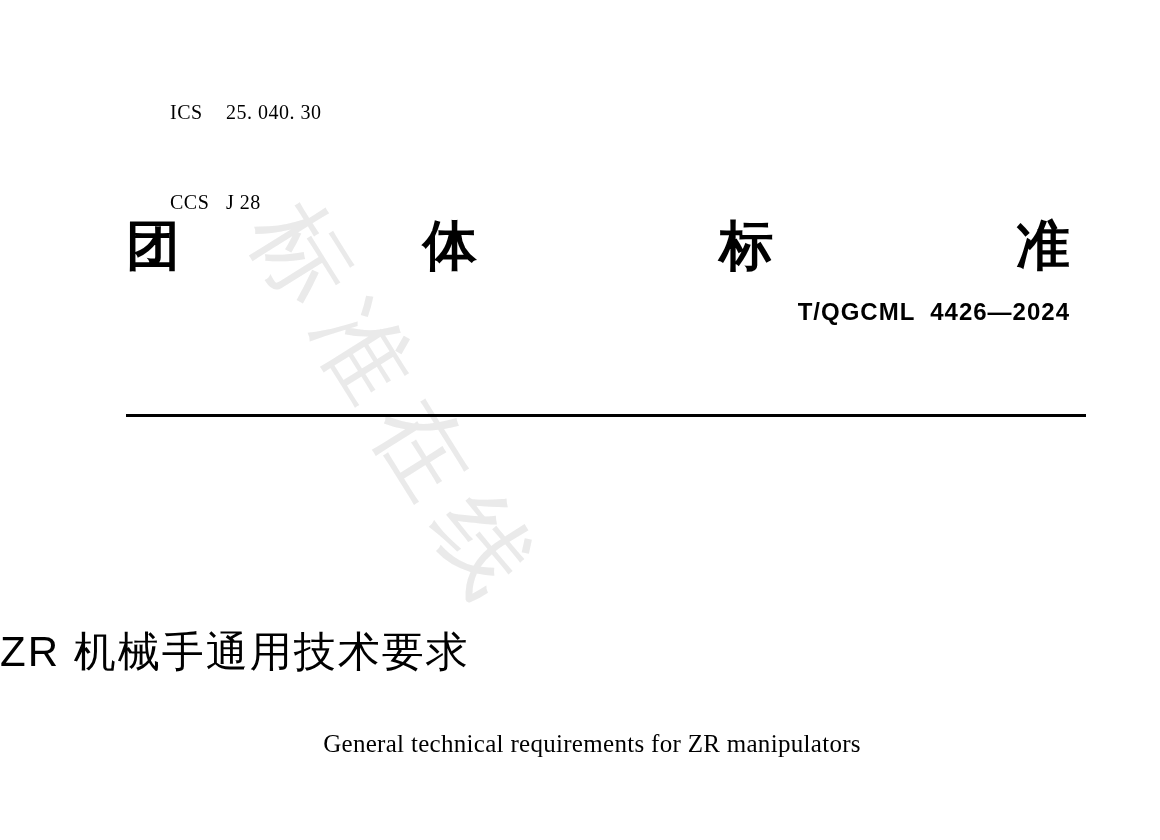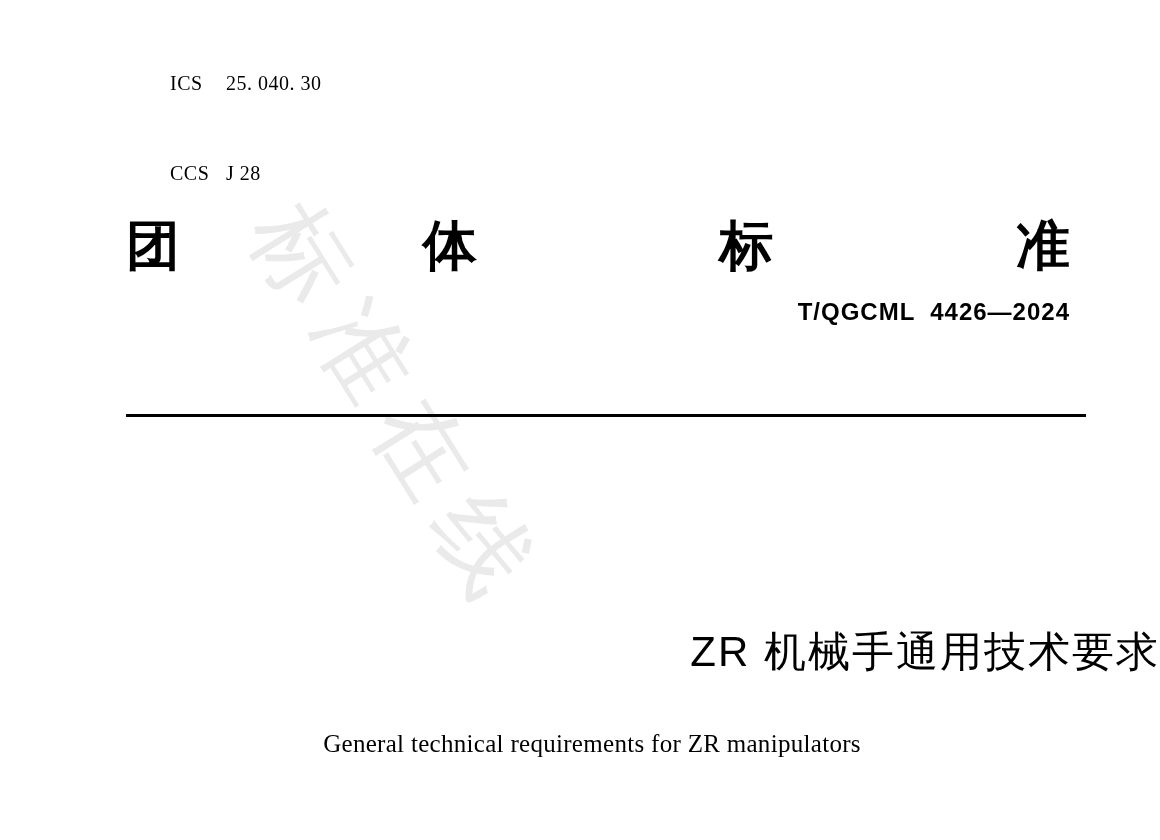--- a/index.html
+++ b/index.html
@@ -50,21 +50,21 @@
   
   .content {
     position: absolute;
     inset: 0;
     z-index: 2;
   }
 
   .ics-block {
     position: absolute;
     left: 126px;
-    top: 38px;
+    top: 67px;
     font-family: "Liberation Serif", serif;
     font-size: 20px;
     line-height: 30px;
     letter-spacing: 0.5px;
   }
   .ics-row {
     white-space: pre;
   }
   .ics-label {
     display: inline-block;
@@ -105,21 +105,21 @@
     width: 960px;
     height: 3px;
     background: #000000;
   }
 
   .doc-title-cn {
     position: absolute;
     left: 0;
     right: 0;
     top: 624px;
-    text-align: right;
+    text-align: left;
     font-family: "Liberation Sans", sans-serif;
     font-size: 42px;
     font-weight: 500;
     letter-spacing: 2px;
   }
 
   .doc-title-en {
     position: absolute;
     left: 0;
     right: 0;

